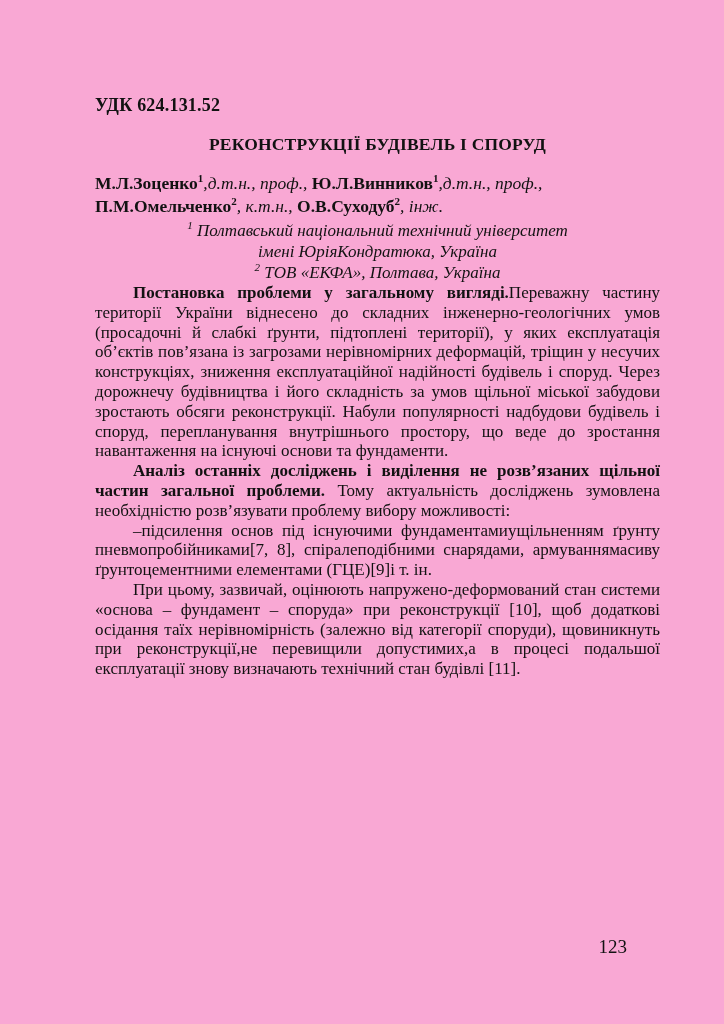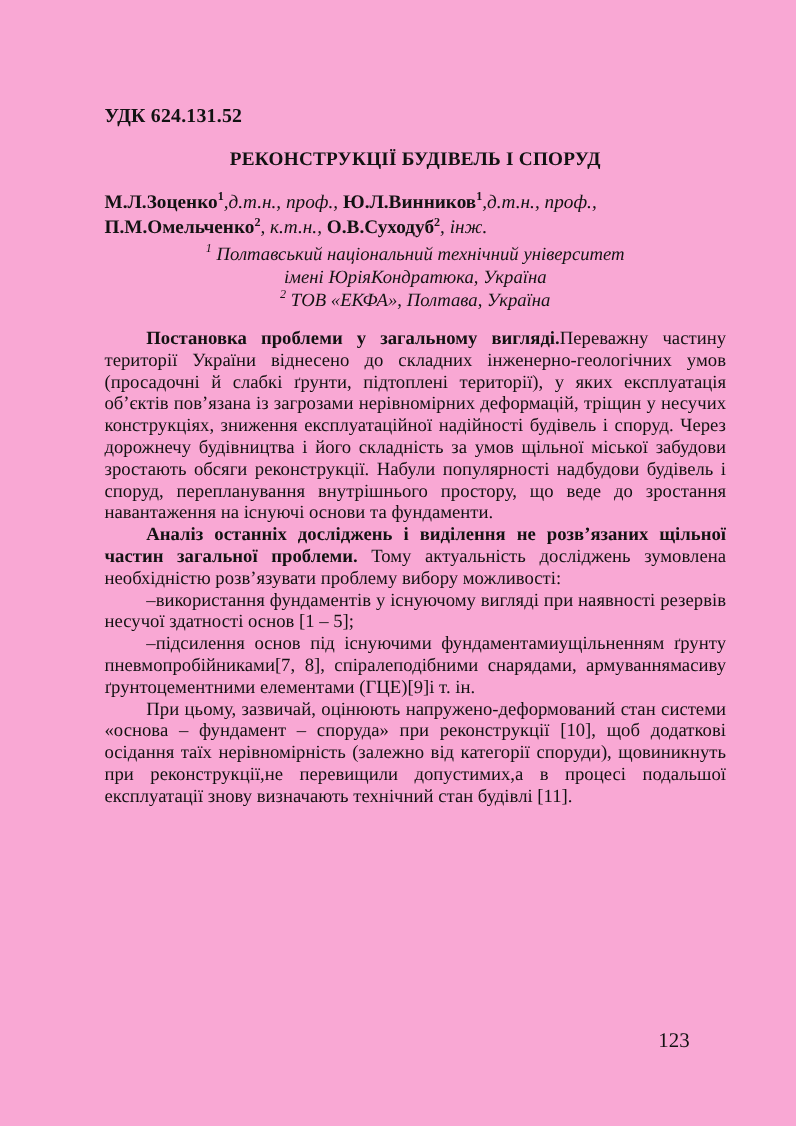--- a/index.html
+++ b/index.html
@@ -59,21 +59,20 @@
     font-style: italic;
     font-size: 17px;
     line-height: 21px;
   }
   .aff-sup {
     font-size: 11px;
     vertical-align: super;
     line-height: 0;
   }
   .body-text {
-    margin-top: 15px;
     text-align: justify;
     font-size: 17px;
     line-height: 19.8px;
   }
   .para {
     margin: 0;
     text-indent: 38px;
   }
   .para-lead { font-weight: bold; }
   .page-number {
@@ -103,21 +102,20 @@
 
     <div class="affiliations">
       <div><sup class="aff-sup">1</sup><span> Полтавський національний технічний університет</span></div>
       <div><span>імені ЮріяКондратюка, Україна</span></div>
       <div><sup class="aff-sup">2</sup><span> ТОВ «ЕКФА», Полтава, Україна</span></div>
     </div>
 
     <div class="body-text">
       <p class="para"><span class="para-lead">Постановка проблеми у загальному вигляді.</span><span>Переважну частину території України віднесено до складних інженерно-геологічних умов (просадочні й слабкі ґрунти, підтоплені території), у яких експлуатація об’єктів пов’язана із загрозами нерівномірних деформацій, тріщин у несучих конструкціях, зниження експлуатаційної надійності будівель і споруд. Через дорожнечу будівництва і його складність за умов щільної міської забудови зростають обсяги реконструкції. Набули популярності надбудови будівель і споруд, перепланування внутрішнього простору, що веде до зростання навантаження на існуючі основи та фундаменти.</span></p>
       <p class="para"><span class="para-lead">Аналіз останніх досліджень і виділення не розв’язаних щільної частин загальної проблеми.</span><span> Тому актуальність досліджень зумовлена необхідністю розв’язувати проблему вибору можливості:</span></p>
-      <p class="para">–використання фундаментів у існуючому вигляді при наявності резервів несучої здатності основ [1 – 5];</p>
       <p class="para">–підсилення основ під існуючими фундаментамиущільненням ґрунту пневмопробійниками[7, 8], спіралеподібними снарядами, армуваннямасиву ґрунтоцементними елементами (ГЦЕ)[9]і т. ін.</p>
       <p class="para">При цьому, зазвичай, оцінюють напружено-деформований стан системи «основа – фундамент – споруда» при реконструкції [10], щоб додаткові осідання таїх нерівномірність (залежно від категорії споруди), щовиникнуть при реконструкції,не перевищили допустимих,а в процесі подальшої експлуатації знову визначають технічний стан будівлі [11].</p>
     </div>
 
   </div>
 
   <div class="page-number">123</div>
 </div>
 
 </body></html>

